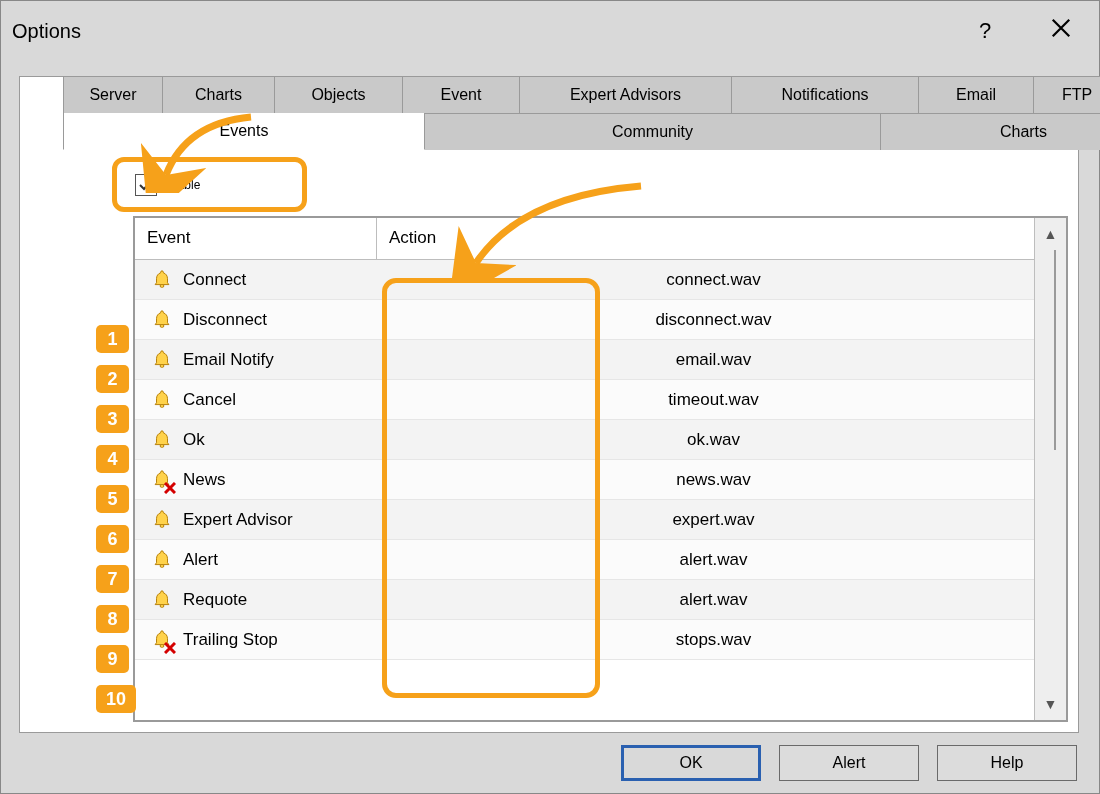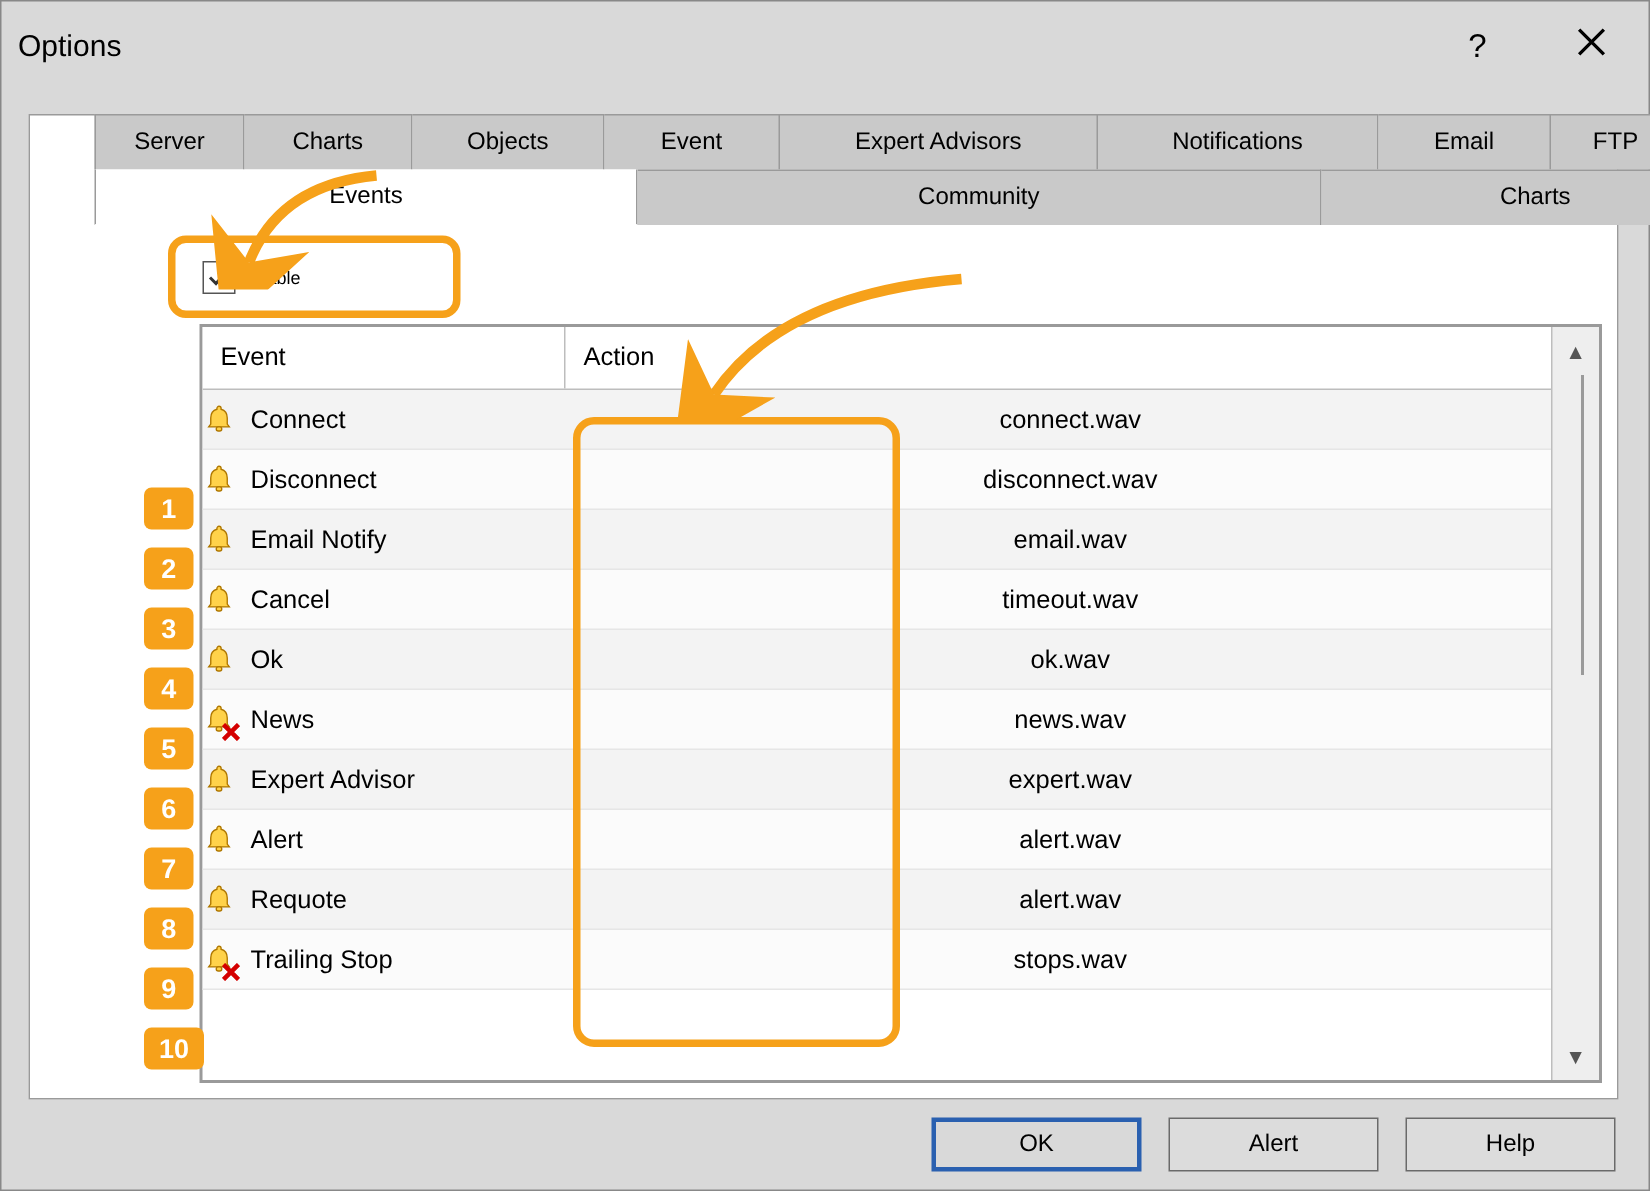--- a/index.html
+++ b/index.html
@@ -204,21 +204,21 @@
     height:40px;
     align-items:center;
     border-bottom: 1px solid #e6e6e6;
   }
   .trow:nth-child(odd) { background:#f3f3f3; }
   .trow:nth-child(even){ background:#fbfbfb; }
   .td-event {
     width: 242px;
     display:flex;
     align-items:center;
-    padding-left: 0;
+    padding-left: 16px;
     font-size: 17px;
   }
   .td-action {
     flex:1;
     padding-left: 16px;
     font-size: 17px;
     text-align: center;
   }
   .bell {
     width: 22px;

